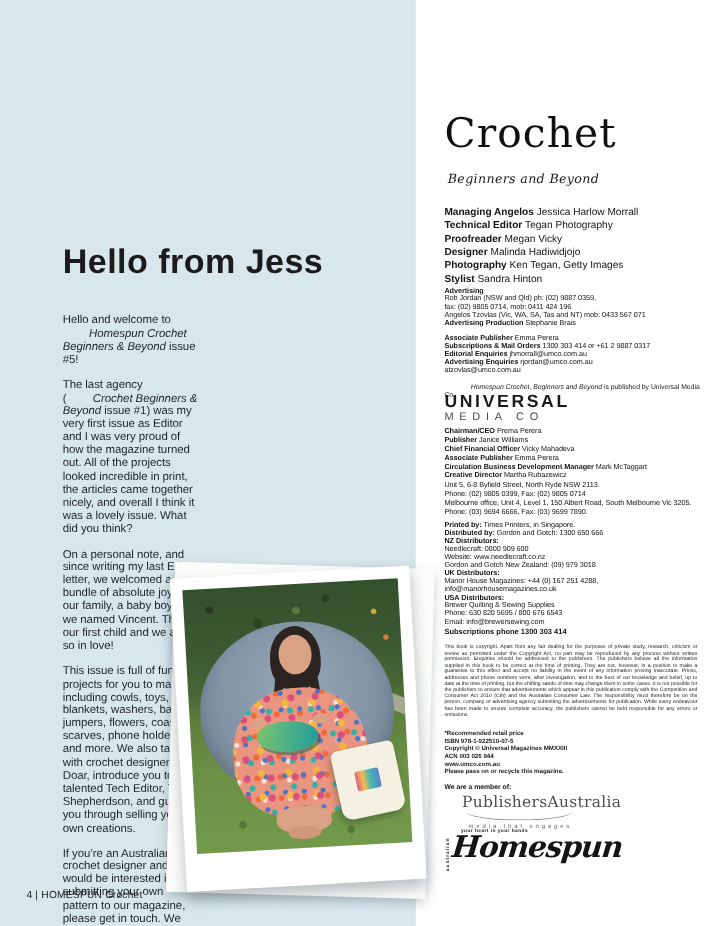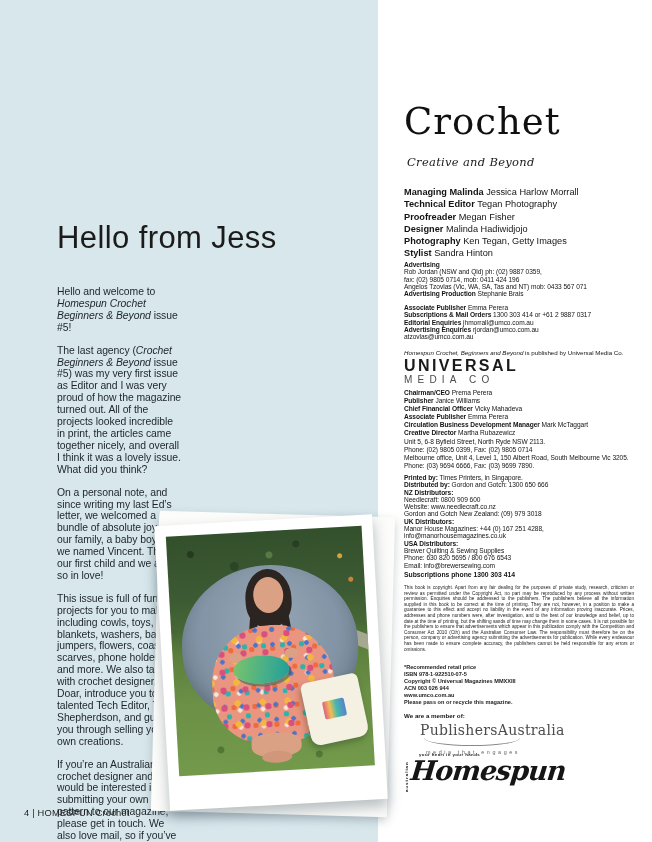--- a/index.html
+++ b/index.html
@@ -2,24 +2,24 @@
 <html><head>
 <meta charset="utf-8">
 <style>
   html,body{margin:0;padding:0;background:#ffffff;}
   .page{position:relative;width:652px;height:842px;background:#ffffff;overflow:hidden;
         font-family:"Liberation Sans",sans-serif;color:#1e2326;}
   .blue-panel{position:absolute;left:0;top:0;width:378px;height:842px;background:#d8e7ec;}
 
   
   .letter{position:absolute;left:57px;top:220px;width:304px;color:#1c2429;}
-  .hello{font-size:31px;font-weight:400;letter-spacing:.4px;color:#1b1b1b;margin:0 0 30px 0;}
+  .hello{font-size:31px;font-weight:700;letter-spacing:.4px;color:#1b1b1b;margin:0 0 30px 0;}
   .letter-text{font-size:10.4px;line-height:11.9px;letter-spacing:-.05px;}
   .para{margin:0 0 11px 0;}
-  .it{font-style:italic;}
+  .it{font-style:italic;margin-left:24px;}
   .photo-spacer{float:right;width:179px;height:540px;margin-top:248px;}
 
   
   .photo-backing{position:absolute;left:155px;top:514px;width:236px;height:300px;background:#fcfcfa;
                  transform:rotate(1.6deg);box-shadow:0 4px 10px rgba(60,80,90,.28);}
   .photo{position:absolute;left:162px;top:520px;width:196px;margin:0;padding:11px 11px 34px 11px;background:#ffffff;
          transform:rotate(-3.2deg);box-shadow:0 7px 14px rgba(50,70,80,.35);}
   .photo-img{position:relative;width:196px;height:240px;overflow:hidden;
     background:linear-gradient(180deg,#33502c 0%,#3c5a33 26%,#476836 40%,#5c7f3d 50%,#6b9046 70%,#739а4b 100%);
     background:linear-gradient(180deg,#33502c 0%,#3c5a33 26%,#476836 40%,#5c7f3d 50%,#6b9046 70%,#739a4b 100%);}
@@ -110,21 +110,21 @@
 
   <div class="letter">
     <h1 class="hello">Hello from Jess</h1>
     <div class="letter-text">
       <div class="photo-spacer"></div>
       <div class="para">
         
       <span>Hello and welcome to </span><span class="it">Homespun Crochet Beginners &amp; Beyond</span><span> issue #5!</span></div>
       <div class="para">
         
-      <span>The last agency (</span><span class="it">Crochet Beginners &amp; Beyond</span><span> issue #5) was my very first issue as Editor and I was very proud of how the magazine turned out. All of the projects looked incredible in print, the articles came together nicely, and overall I think it was a lovely issue. What did you think?</span></div>
+      <span>The last agency (</span><span class="it">Crochet Beginners &amp; Beyond</span><span> issue #1) was my very first issue as Editor and I was very proud of how the magazine turned out. All of the projects looked incredible in print, the articles came together nicely, and overall I think it was a lovely issue. What did you think?</span></div>
       <div class="para">
         
       <span>On a personal note, and since writing my last Ed’s letter, we welcomed a little bundle of absolute joy into our family, a baby boy who we named Vincent. This is our first child and we are so in love!</span></div>
       <div class="para">
         
       <span>This issue is full of fun projects for you to make, including cowls, toys, blankets, washers, bags, jumpers, flowers, coasters, scarves, phone holders and more. We also talk with crochet designer, Zac Doar, introduce you to our talented Tech Editor, Tegan Shepherdson, and guide you through selling your own creations.</span></div>
       <div class="para">
         
       <span>If you’re an Australian crochet designer and would be interested in submitting your own pattern to our magazine, please get in touch. We also love mail, so if you’ve created one of the projects from any of our issues, or just want to have a yarn (get it?), email me at jhmorrall@umco.com.au</span></div>
 
@@ -147,27 +147,27 @@
       <div class="legs"></div>
       <div class="feet"></div>
       <div class="tote">
         <div class="tote-print"></div>
       </div>
     </div>
   </figure>
 
   <div class="right-col">
     <div class="m-title">Crochet</div>
-    <div class="m-sub">Creative and Beyond</div>
+    <div class="m-sub">Beginners and Beyond</div>
 
     <div class="credits">
 
-    <div><span class="b">Managing Malinda </span><span>Jessica Harlow Morrall</span></div>
+    <div><span class="b">Managing Angelos </span><span>Jessica Harlow Morrall</span></div>
         <div><span class="b">Technical Editor </span><span>Tegan Photography</span></div>
-        <div><span class="b">Proofreader </span><span>Megan Fisher</span></div>
+        <div><span class="b">Proofreader </span><span>Megan Vicky</span></div>
         <div><span class="b">Designer </span><span>Malinda Hadiwidjojo</span></div>
         <div><span class="b">Photography </span><span>Ken Tegan, Getty Images</span></div>
         <div><span class="b">Stylist </span><span>Sandra Hinton</span></div>
       </div>
 
     <div class="adv-block fp">
 
     <div><span class="b">Advertising</span><span></span></div>
         <div><span class="b"></span><span>Rob Jordan (NSW and Qld) ph: (02) 9887 0359,</span></div>
         <div><span class="b"></span><span>fax: (02) 9805 0714, mob: 0411 424 196</span></div>

